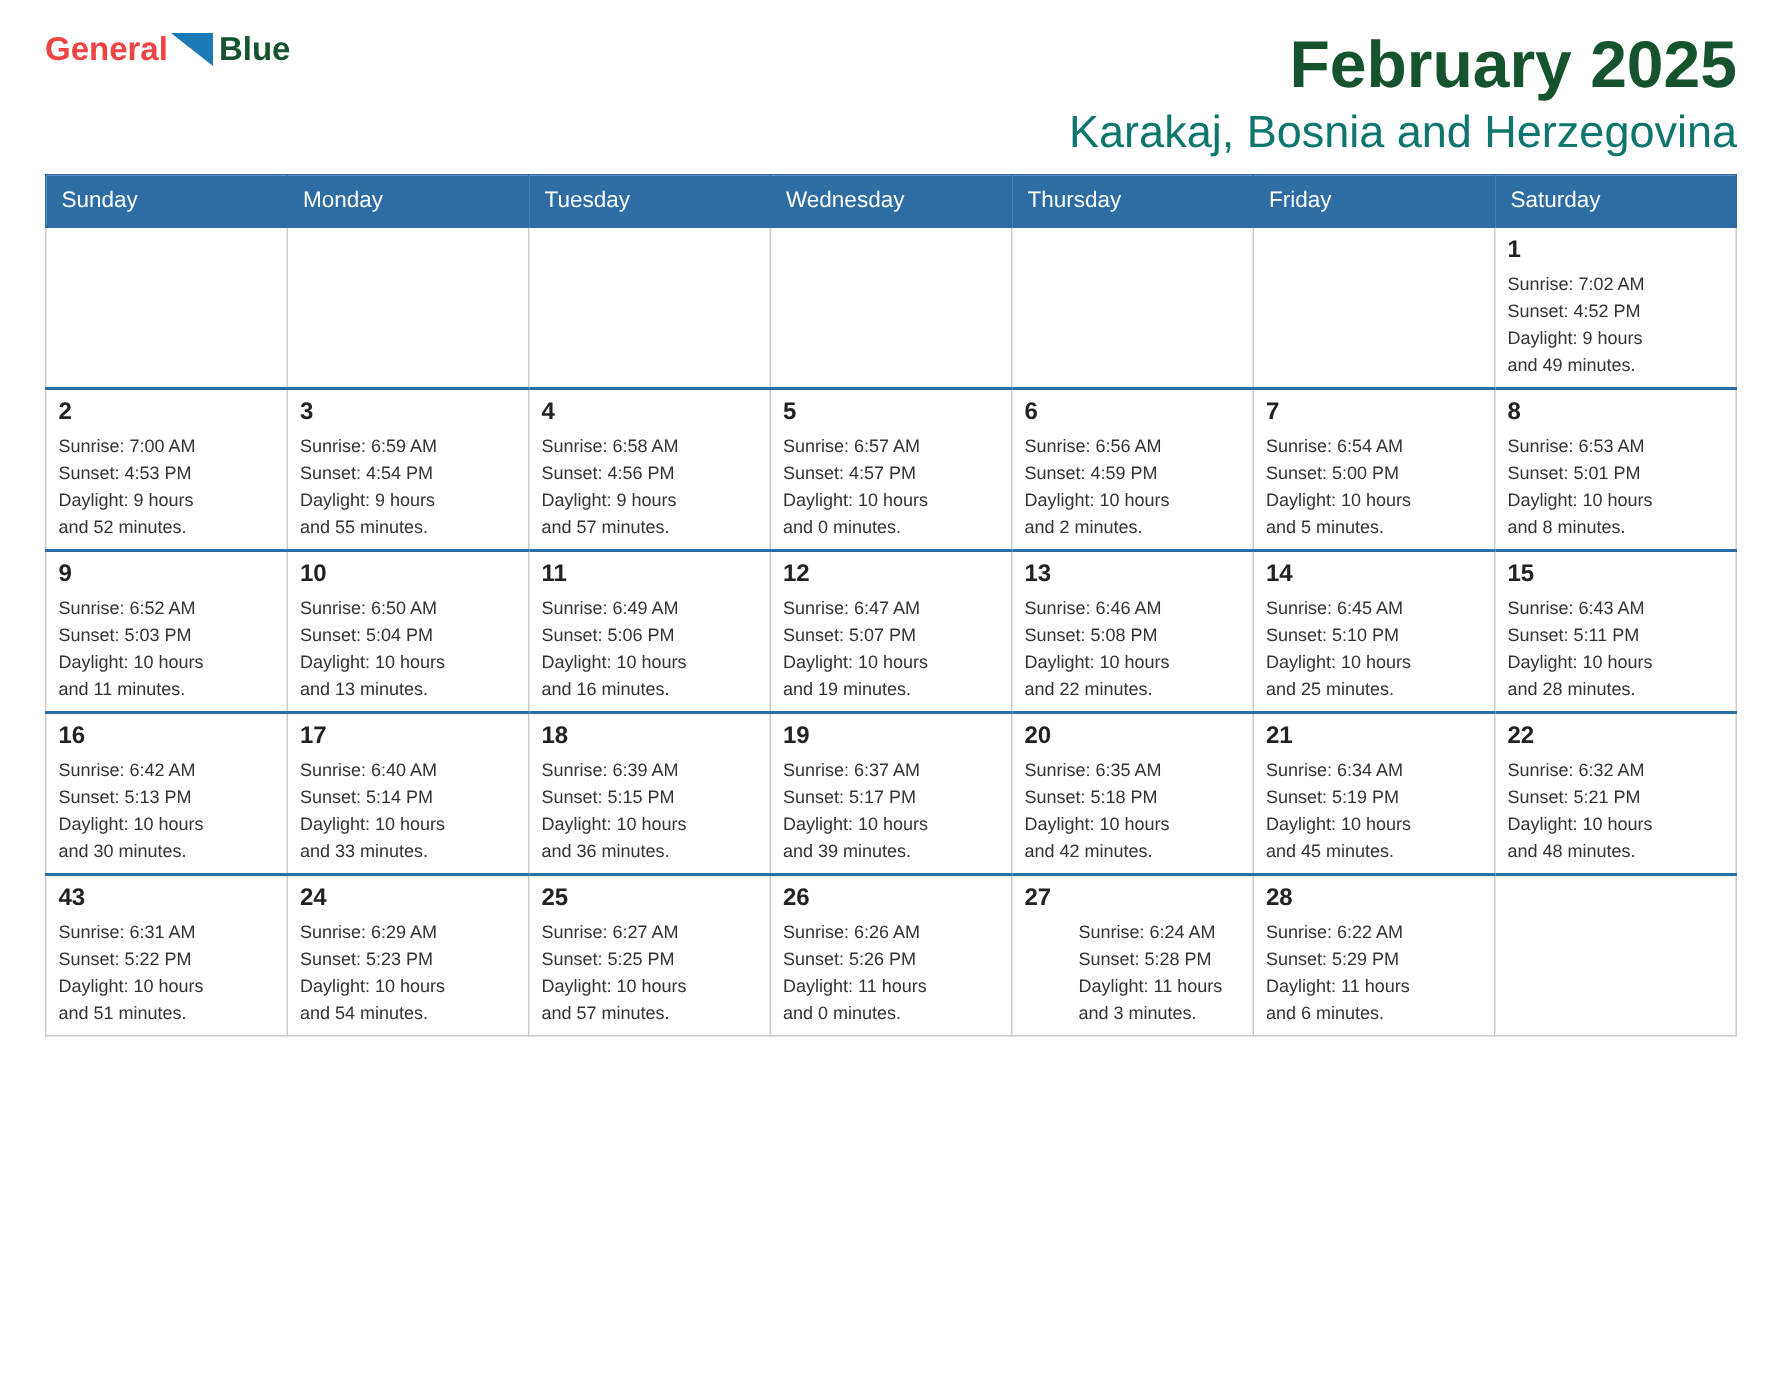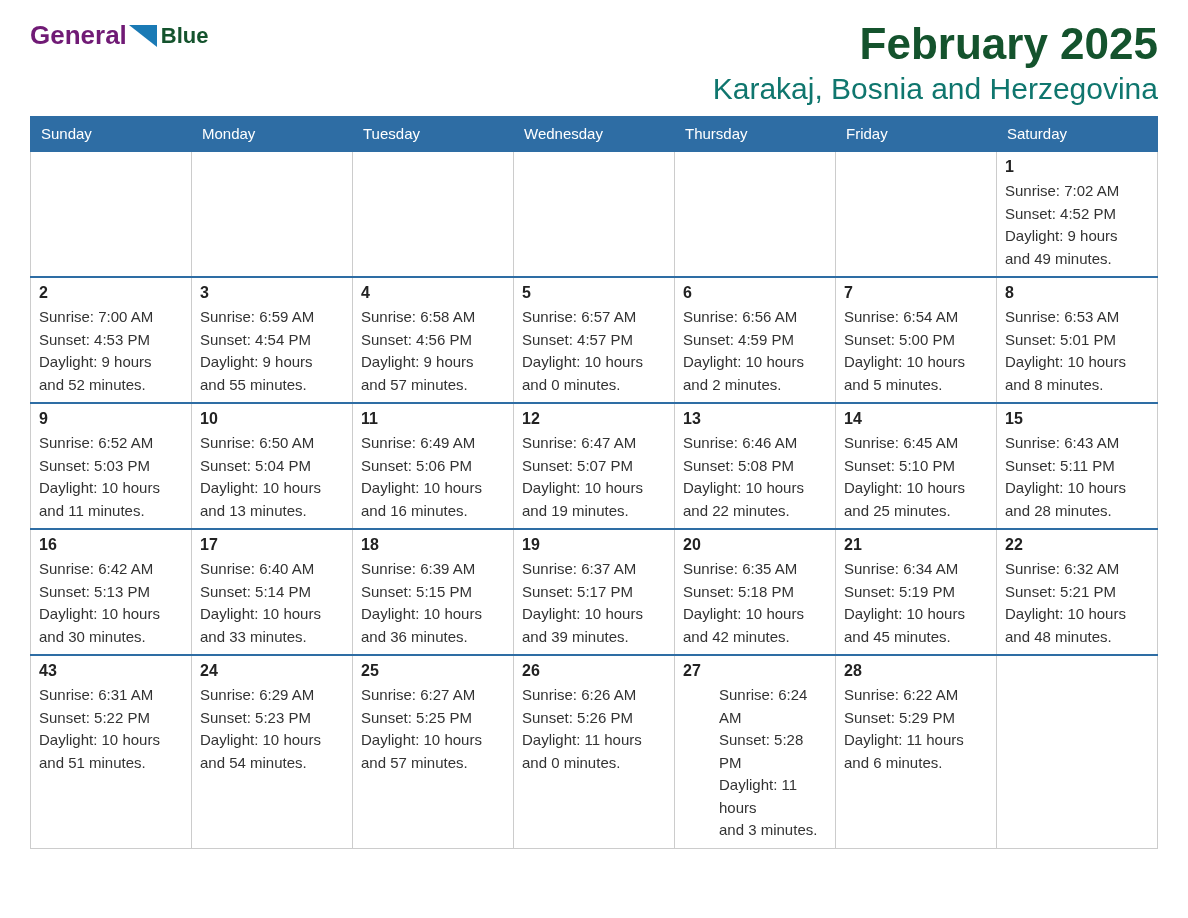--- a/index.html
+++ b/index.html
@@ -15,23 +15,23 @@
       justify-content: space-between;
       align-items: flex-start;
       margin-bottom: 10px;
     }
     .logo {
       display: flex;
       align-items: center;
       gap: 4px;
     }
     .logo-general {
-      font-size: 26px;
+      font-size: 22px;
       font-weight: bold;
-      color: #701a75;
+      color: #ef4444;
     }
     .logo-blue {
       font-size: 22px;
       font-weight: bold;
       color: #14532d;
     }
     .logo-icon {
       width: 28px;
       height: 22px;
       margin-left: 2px;
@@ -81,21 +81,21 @@
       border-top: 2px solid #2e6da4;
     }
     .day-number {
       font-size: 16px;
       font-weight: bold;
       color: #222;
       display: block;
       margin-bottom: 4px;
     }
     .day-info {
-      font-size: 15px;
+      font-size: 12px;
       color: #333;
       line-height: 1.5;
     }
     .empty-cell {
       background: #fff;
     }
     
     .calendar tbody tr {
       border-top: 2px solid #2e6da4;
     }

